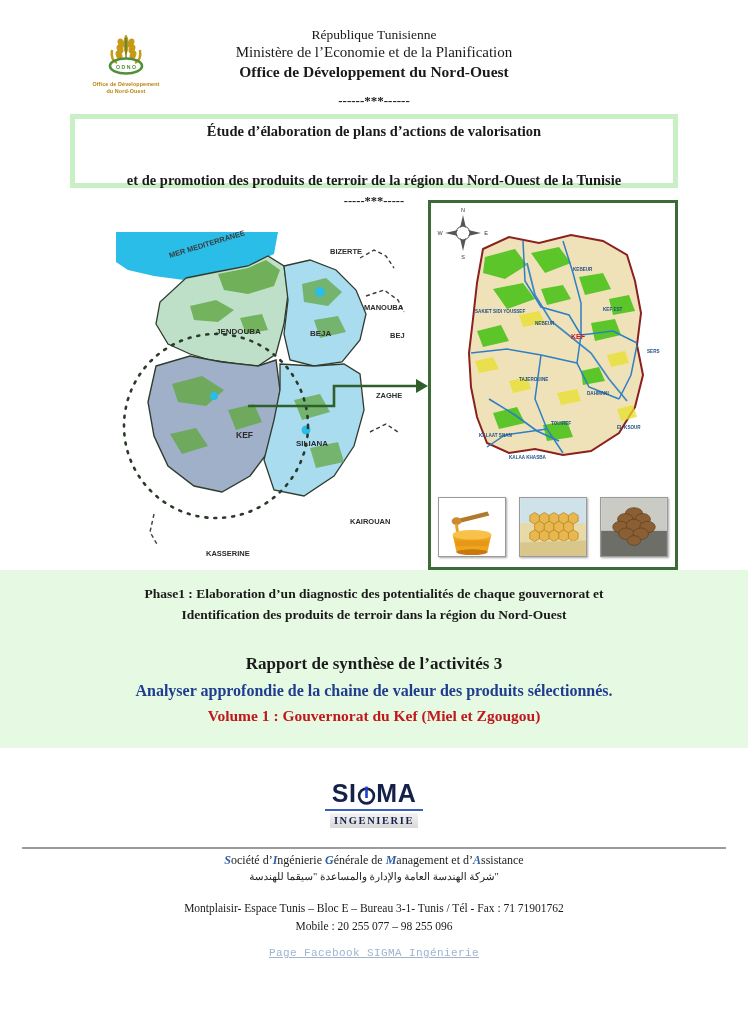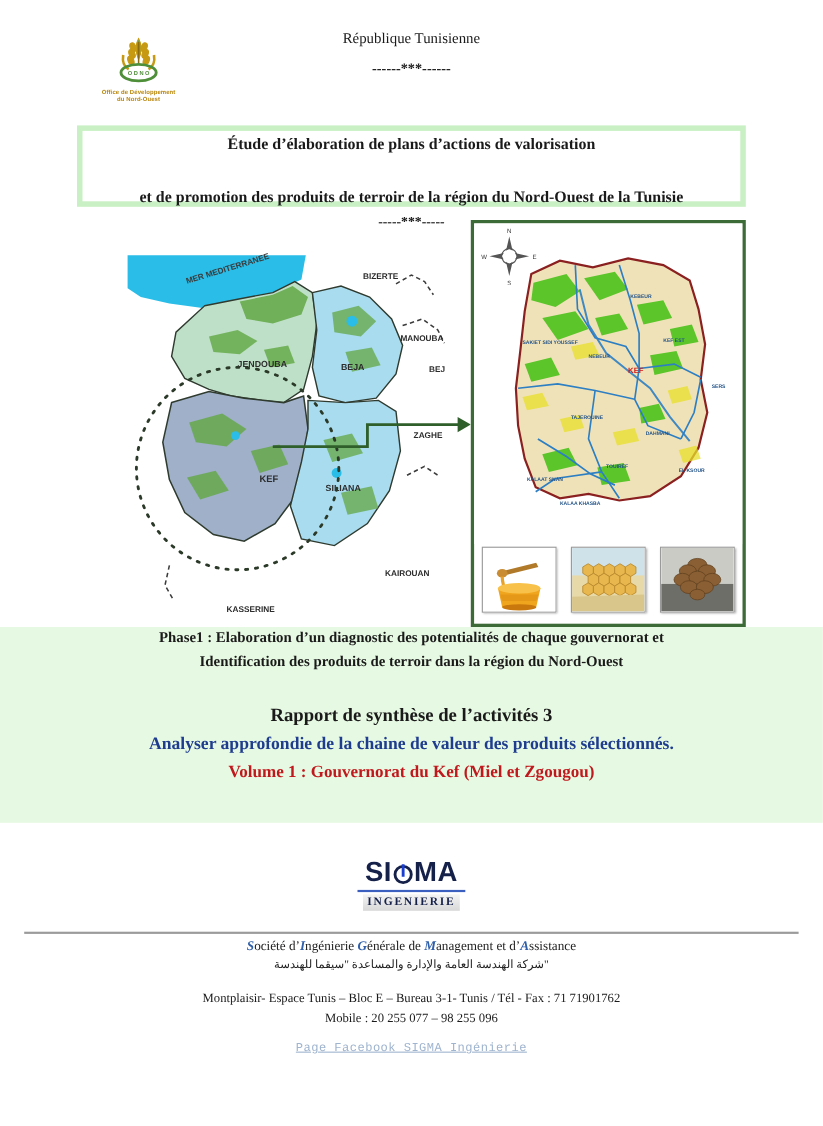--- a/index.html
+++ b/index.html
@@ -46,21 +46,21 @@
   .map-right-inner{position:relative;width:100%;height:292px;overflow:hidden;}
   .photos{position:absolute;left:0;bottom:6px;width:100%;height:68px;
     display:flex;justify-content:space-around;align-items:center;}
   .photo{width:68px;height:60px;border:1px solid #9a9a9a;box-sizing:border-box;overflow:hidden;
     box-shadow:1px 1px 2px rgba(0,0,0,.35);}
   .photo svg{display:block;width:100%;height:100%;}
 
   
   .green-band{
     position:absolute;left:0;top:570px;width:748px;height:178px;
-    background:#e6f9e2;box-sizing:border-box;text-align:center;
+    background:#e6f9e2;box-sizing:border-box;padding-top:14px;text-align:center;
   }
   .band-p1{font-size:13.5px;font-weight:bold;line-height:1.55;}
   .band-rap{font-size:17px;font-weight:bold;margin-top:28px;}
   .band-ana{font-size:16px;font-weight:bold;color:#1f3d8f;margin-top:8px;}
   .band-vol{font-size:15.5px;font-weight:bold;color:#c0181c;margin-top:7px;}
 
   
   .footer{position:absolute;left:0;top:760px;width:748px;margin-top:21px;}
   .sigma-logo{width:100px;margin:0 auto;text-align:center;}
   .sigma-word{font-family:"Liberation Sans",sans-serif;font-size:25px;font-weight:bold;
@@ -112,20 +112,22 @@
         <text x="27" y="36.5" font-family="Liberation Sans, sans-serif" font-size="5.2" font-weight="bold" fill="#4f8f3a" text-anchor="middle">O D N O</text>
       </svg>
       <div class="logo-caption">
         <div>Office de Développement</div>
         <div>du Nord-Ouest</div>
       </div>
     </div>
 
     <div class="header-text">
       <div class="h-line1">République Tunisienne</div>
+      <div class="h-line2">Ministère de l’Economie et de la Planification</div>
+      <div class="h-line3">Office de Développement du Nord-Ouest</div>
       <div class="h-stars">------***------</div>
     </div>
   </div>
 
   <div class="title-box">
     <div class="title-l1">Étude d’élaboration de plans d’actions de valorisation</div>
     <div class="title-l2">et de promotion des produits de terroir de la région du Nord-Ouest de la Tunisie</div>
     <div class="title-stars">-----***-----</div>
   </div>
 

